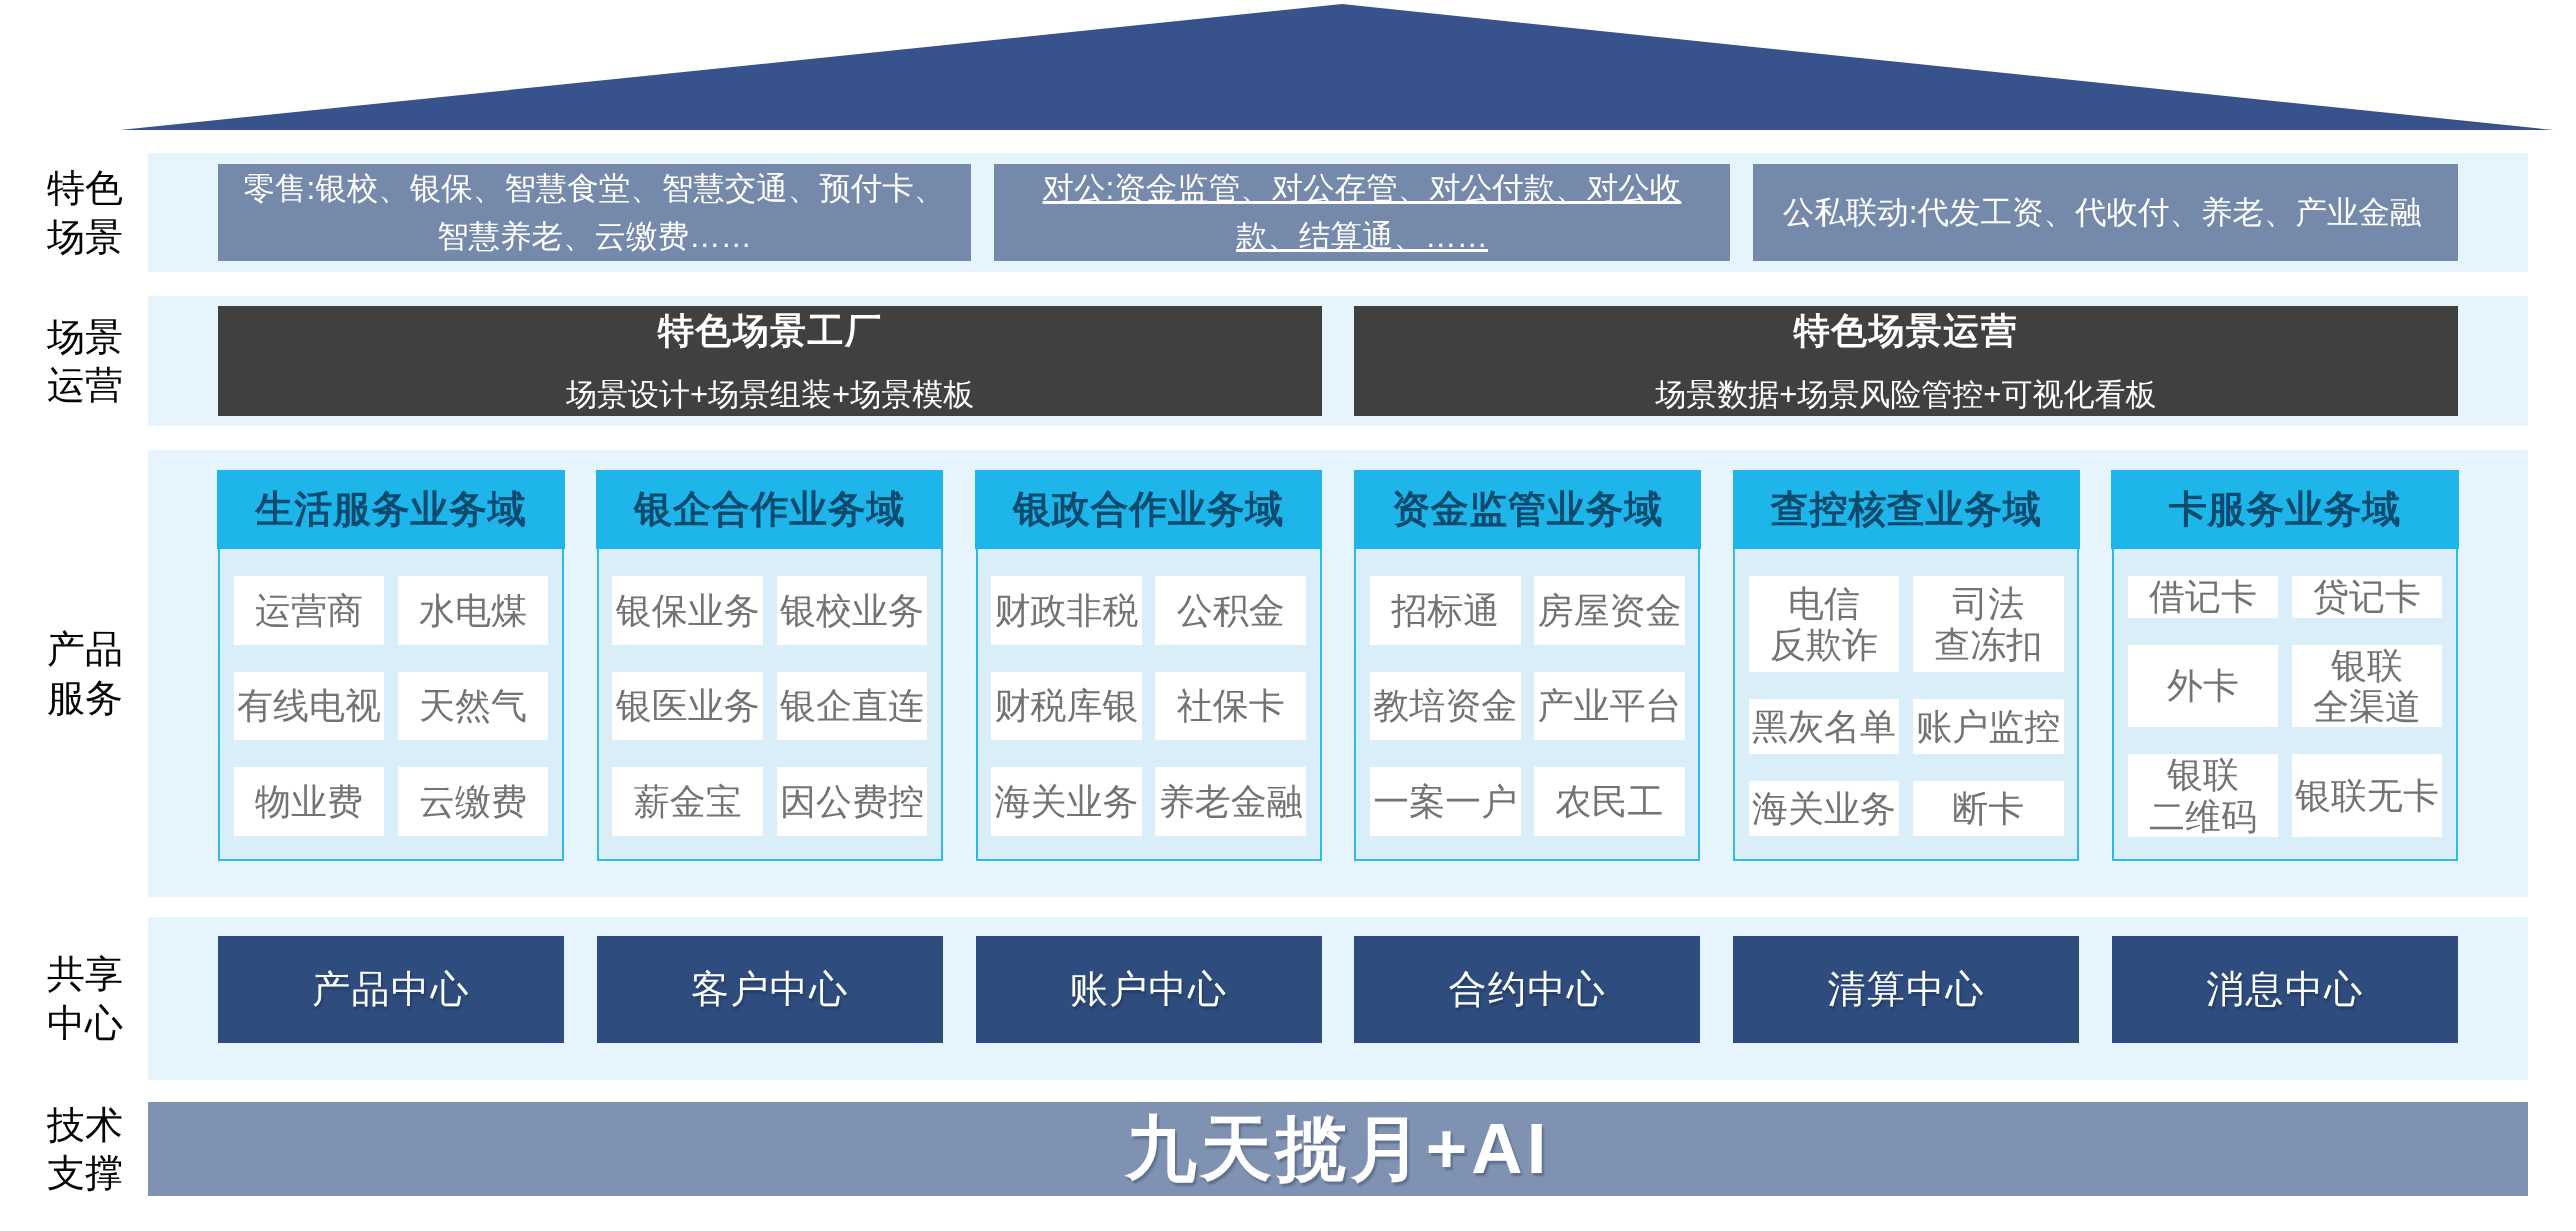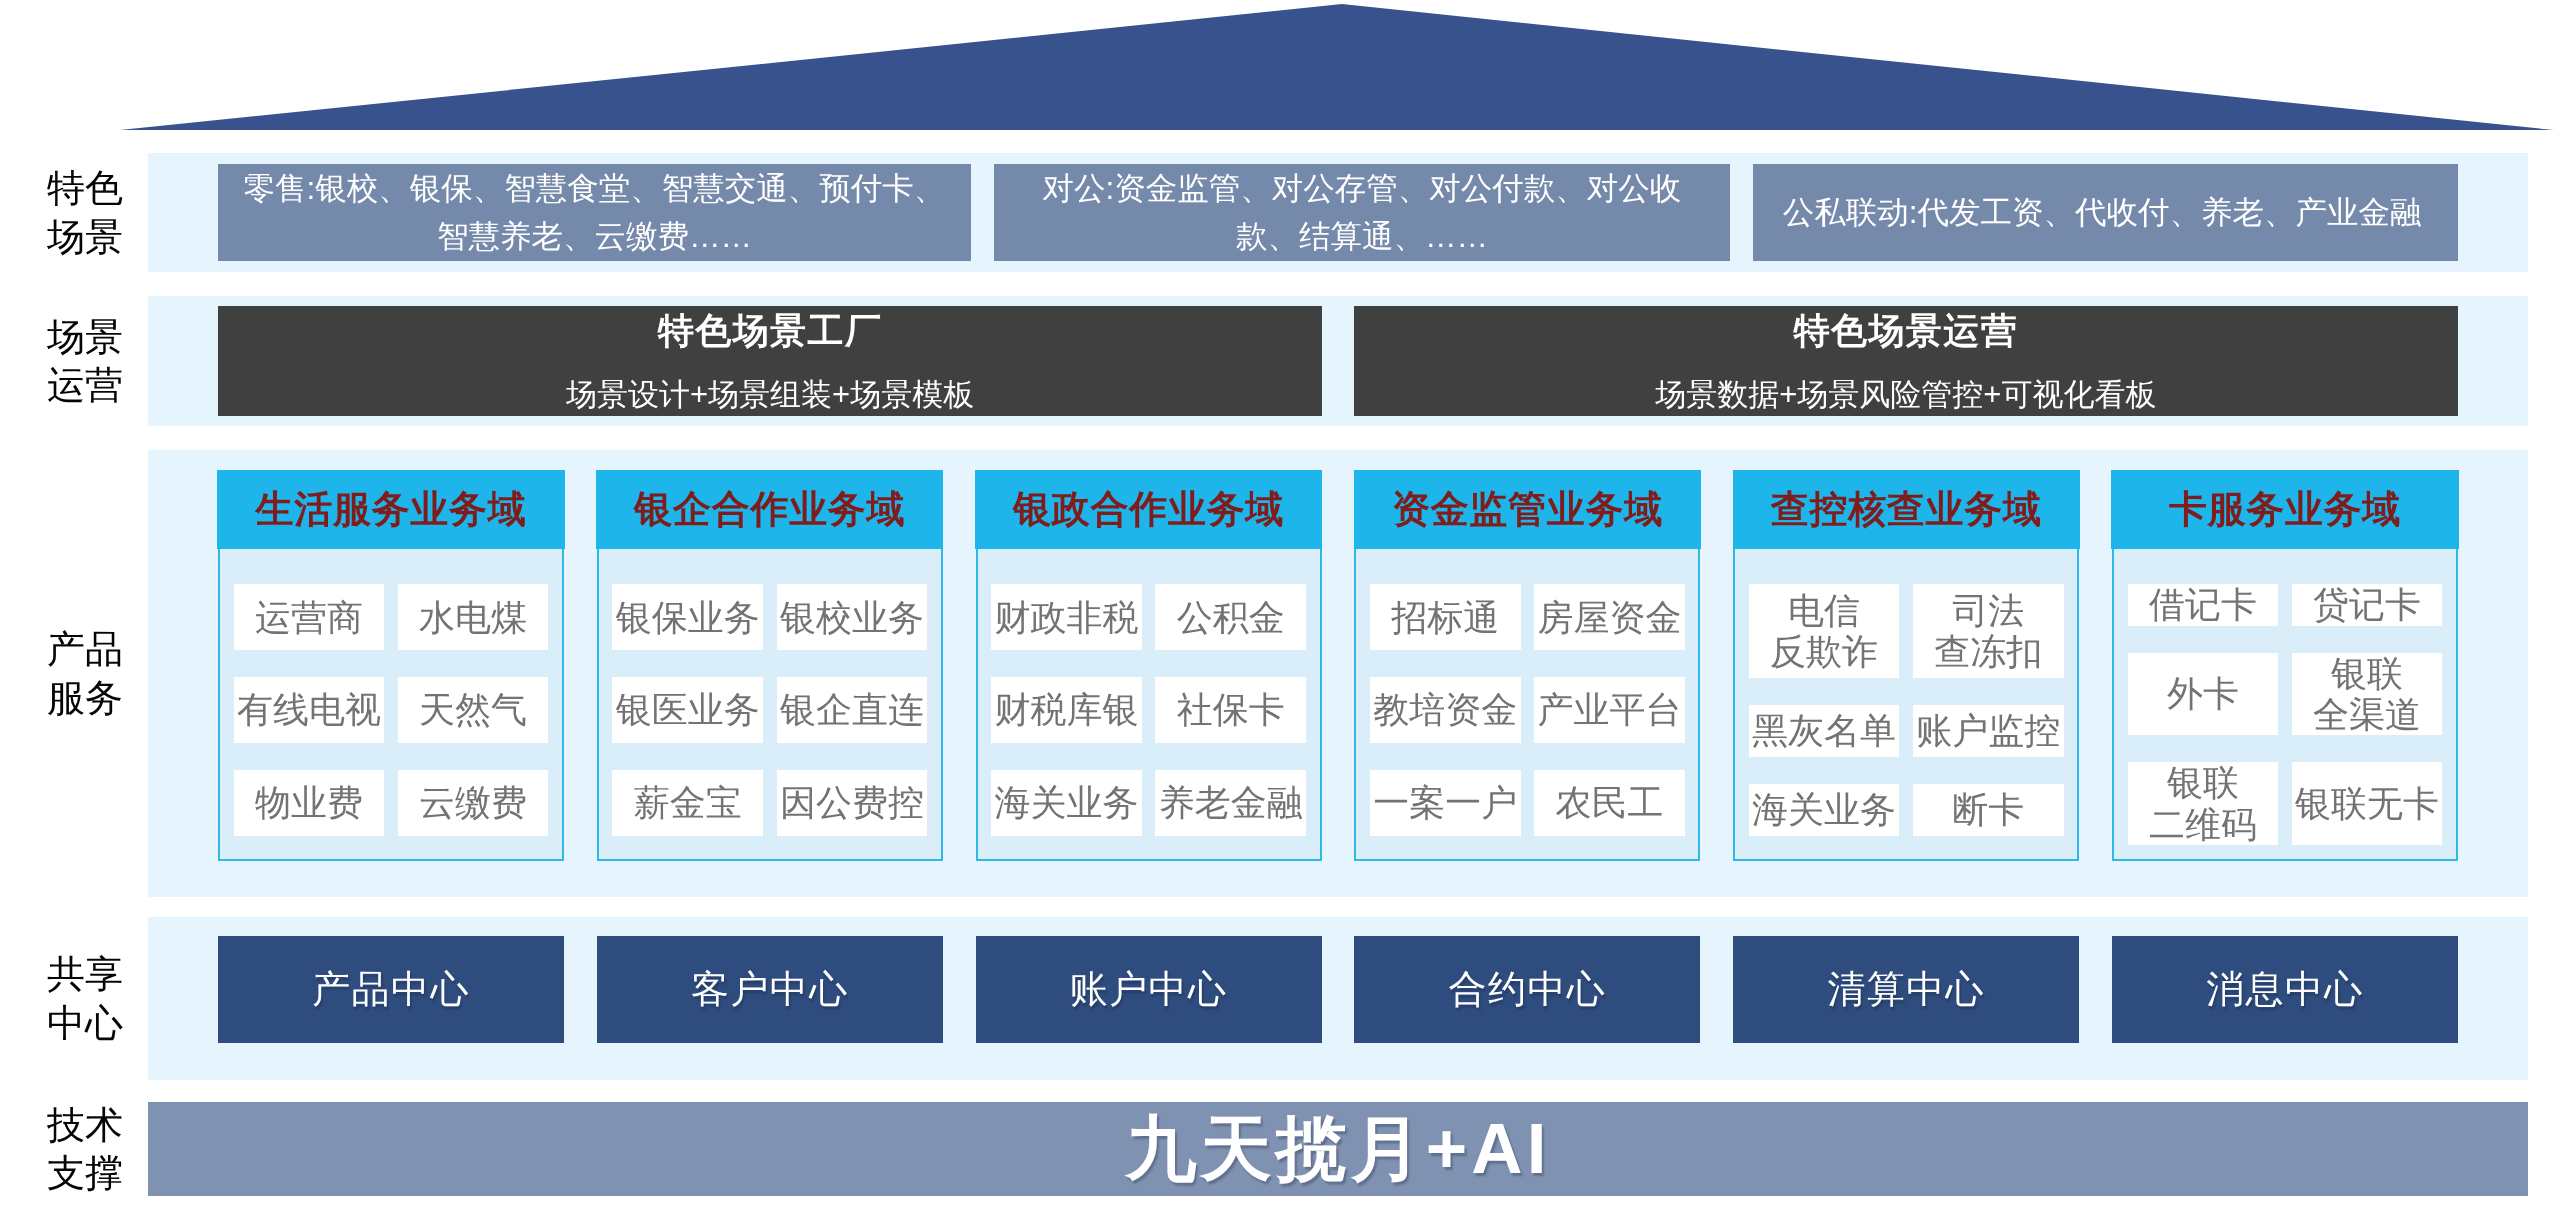--- a/index.html
+++ b/index.html
@@ -30,35 +30,35 @@
   .side-tech    { top:1102px; height:94px; }
 
   
   .strip { position:absolute; left:218px; width:2240px; display:flex; }
 
   
   .strip-scene { top:164px; height:97px; gap:22.6px; }
   .scene-box { background:#7589ab; color:#ffffff; font-size:31.5px; line-height:1.5;
           display:flex; align-items:center; justify-content:center; text-align:center;
           box-sizing:border-box; padding:0 19px; }
-  .scene-box.b1 { width:753px; } .scene-box.b2 { width:737px; } .scene-box.b3 { width:705px;padding-left:12px; }
+  .scene-box.b1 { width:753px; } .scene-box.b2 { width:737px;text-decoration:underline; } .scene-box.b3 { width:705px;padding-left:12px; }
 
   
   .strip-ops { top:306px; height:110px; gap:31.5px; }
   .ops-box { flex:1; background:#404040; color:#ffffff; display:flex; flex-direction:column;
           align-items:center; justify-content:center; gap:18px; }
   .ops-title { font-size:36px; font-weight:bold; letter-spacing:1.4px; }
   .ops-sub { font-size:31px; }
 
   
   .strip-product { top:471px; height:390px; justify-content:space-between; }
   .domain { width:346px; box-sizing:border-box; border:2.7px solid #2fb9e9; background:#daeefa;
           display:flex; flex-direction:column; }
-  .domain-header { height:79px; flex:0 0 auto; margin:-2.7px -2.7px 12px -2.7px; background:#1eb5ea;
-          color:#7f1d1d; font-size:38px; font-weight:bold; letter-spacing:0.7px;
+  .domain-header { height:79px; flex:0 0 auto; margin:-2.7px -2.7px 4px -2.7px; background:#1eb5ea;
+          color:#0c4a6e; font-size:38px; font-weight:bold; letter-spacing:0.7px;
           display:flex; align-items:center; justify-content:center; }
   .domain-body { flex:1; display:grid; grid-template-columns:1fr 1fr; gap:27px 13.7px;
           padding:23px 13.7px; }
   .cell { background:#ffffff; color:#737373; font-size:36px; line-height:1.15;
           display:flex; align-items:center; justify-content:center; text-align:center;
           white-space:pre-line; }
 
   
   .strip-centers { top:936px; height:107px; justify-content:space-between;gap:29px; }
   .center-box { width:346px; background:#2e4c7e; color:#ffffff; font-size:38px;

